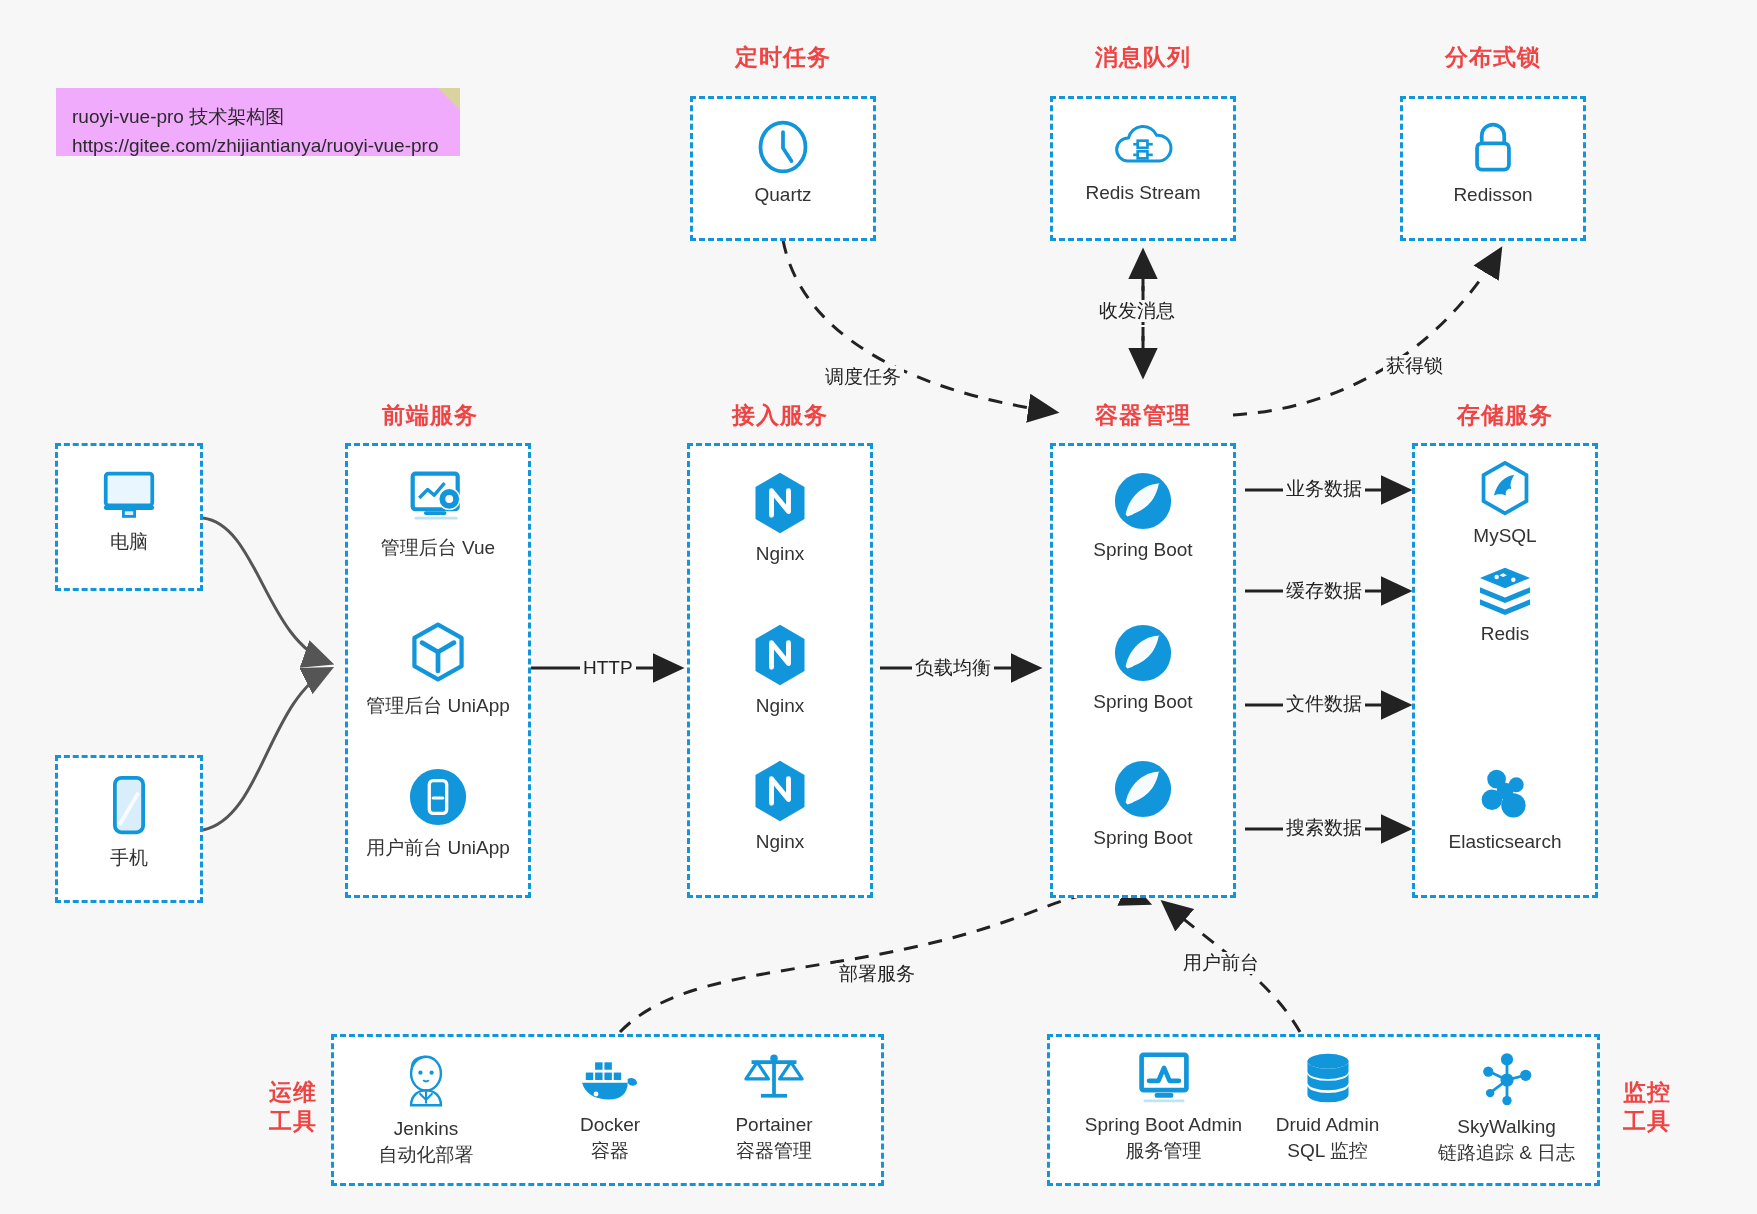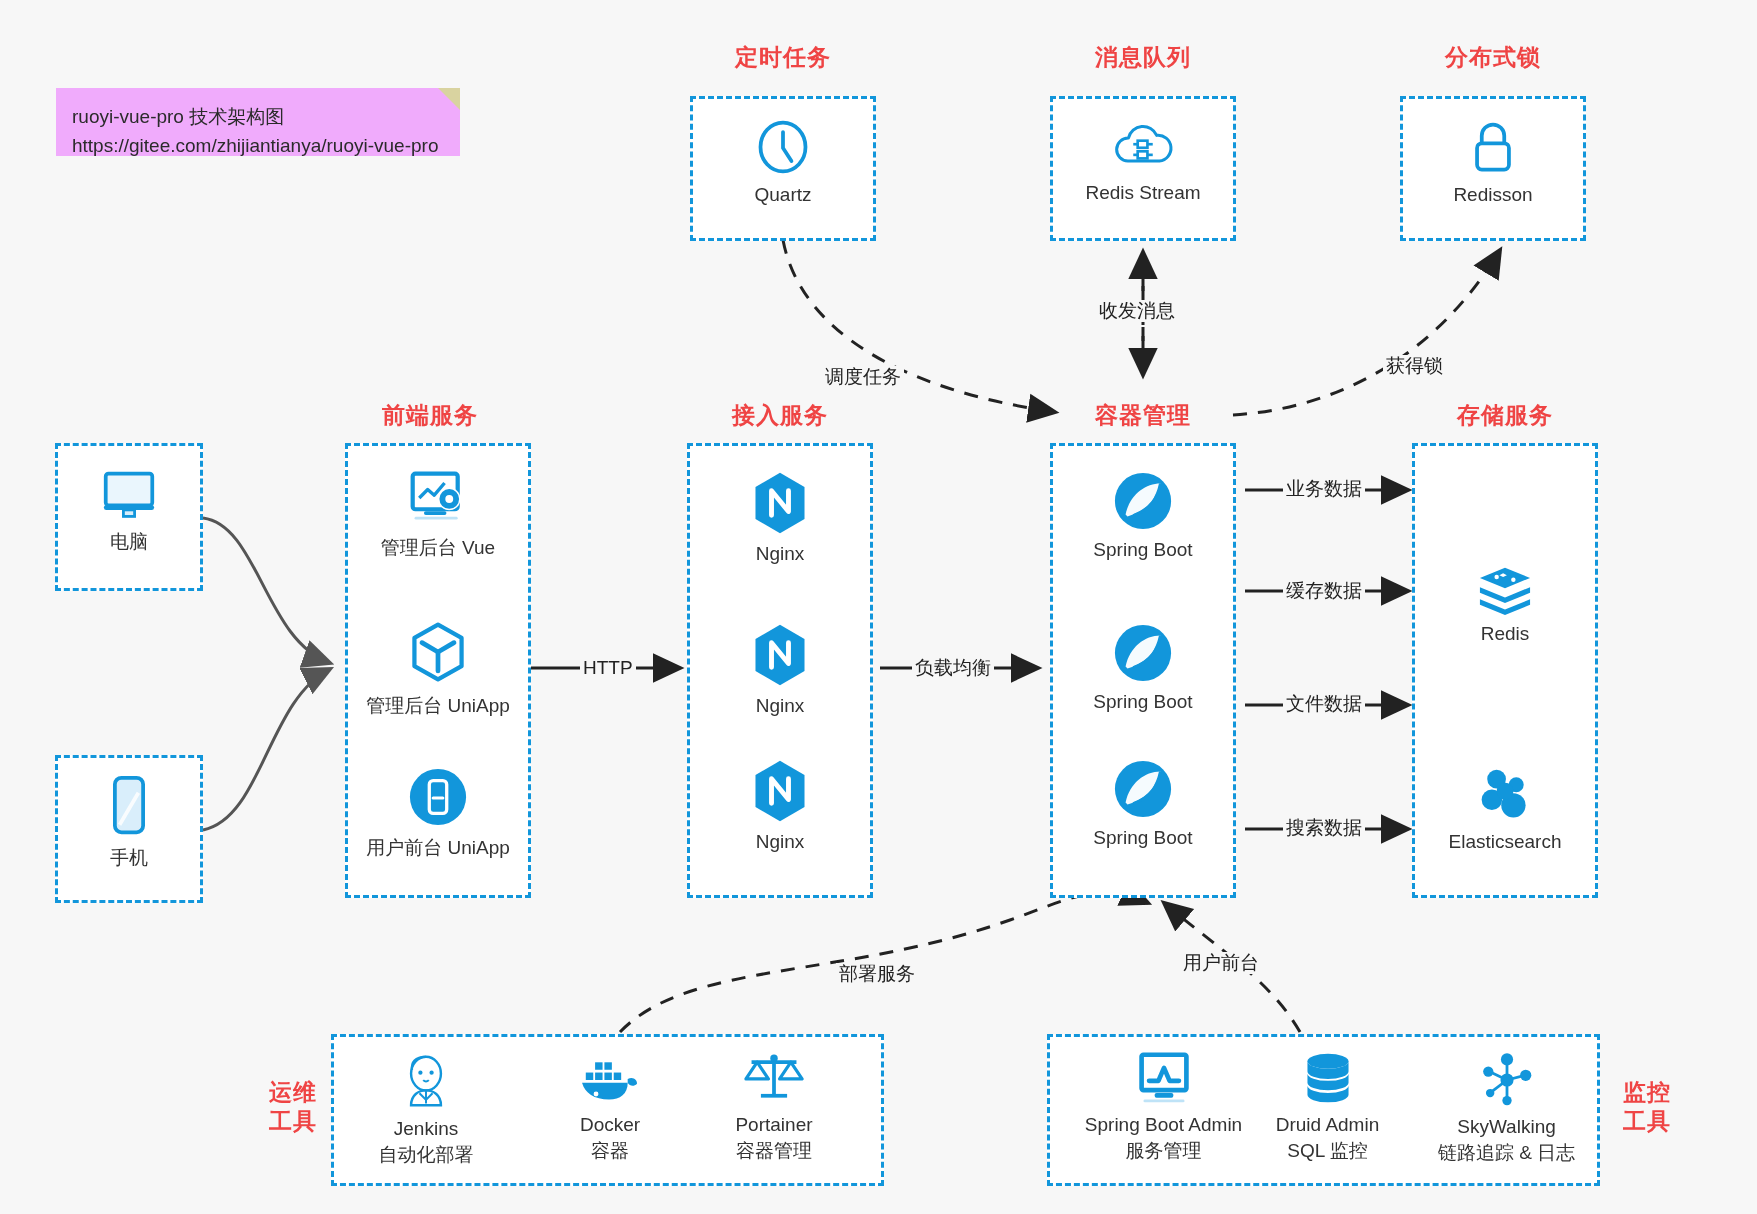--- a/index.html
+++ b/index.html
@@ -288,20 +288,29 @@
           <path d="M14 46 C18 26 34 14 50 14 C44 31 38 41 16 48 z" fill="#ffffff" opacity="0.96"></path>
           <path d="M50 14 C47 28 41 40 22 47" fill="none" stroke="#1296db" stroke-width="3"></path>
         </svg>
       </span>
       <span class="cap">Spring Boot</span>
     </div>
   </div>
 
   <div class="grp-title" style="left:1405px;top:400px;width:200px;">存储服务</div>
   <div class="box" style="left:1412px;top:443px;width:186px;height:455px;">
+    <div class="node" style="top:14px;">
+      <span class="ico">
+        <svg width="56" height="58" viewBox="0 0 60 62">
+          <path d="M30 3 L53 16 L53 44 L30 57 L7 44 L7 16 z" fill="none" stroke="#1296db" stroke-width="4"></path>
+          <path d="M18 38 C22 24 30 17 40 16 C36 22 35 27 37 31 C33 30 30 33 31 38 C27 36 22 36 18 38 z" fill="#1296db"></path>
+        </svg>
+      </span>
+      <span class="cap">MySQL</span>
+    </div>
     <div class="node" style="top:118px;">
       <span class="ico">
         <svg width="58" height="52" viewBox="0 0 62 56">
           <path d="M31 4 L58 15 L31 26 L4 15 z" fill="#1296db"></path>
           <path d="M4 25 L31 36 L58 25 L58 31 L31 42 L4 31 z" fill="#1296db"></path>
           <path d="M4 38 L31 49 L58 38 L58 44 L31 55 L4 44 z" fill="#1296db"></path>
           <circle cx="22" cy="14" r="2.4" fill="#ffffff"></circle>
           <circle cx="40" cy="17" r="2.4" fill="#ffffff"></circle>
           <path d="M29 10 l4 2 l-4 2 l-4 -2 z" fill="#ffffff"></path>
         </svg>

